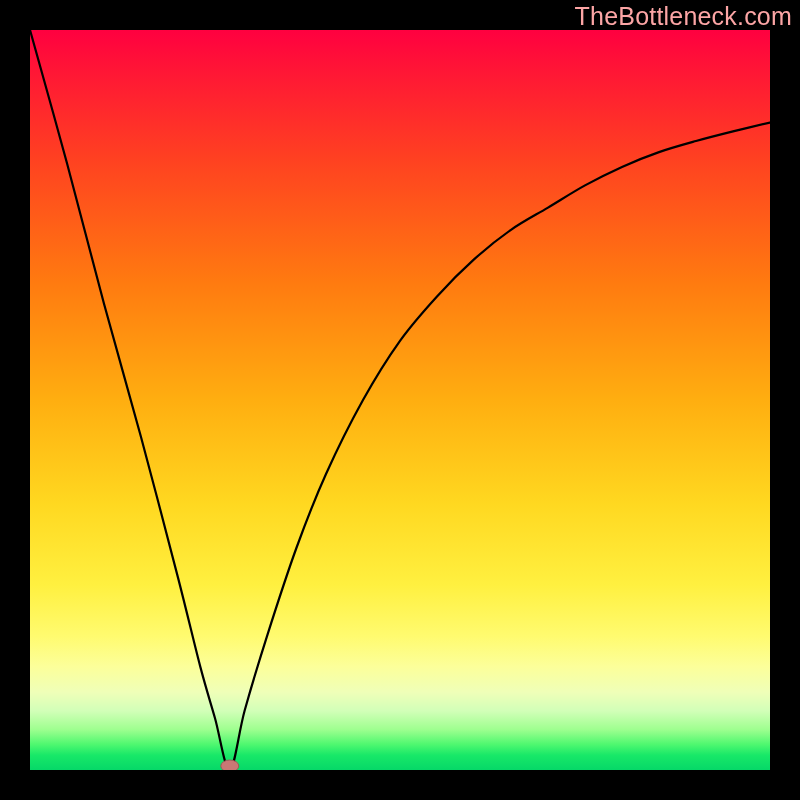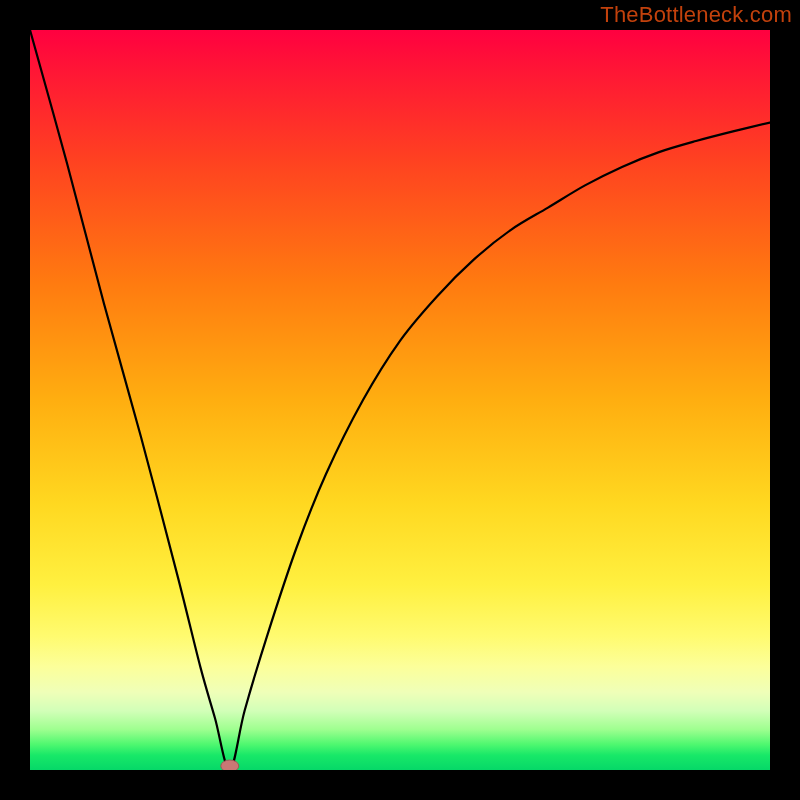--- a/index.html
+++ b/index.html
@@ -51,22 +51,22 @@
   svg.curve {
     position: absolute;
     top: 0; left: 0;
     width: 740px;
     height: 740px;
   }
   .watermark {
     position: absolute;
     top: 2px;
     right: 8px;
-    color: #c2410c;
-    font-size: 22px;
+    color: #fca5a5;
+    font-size: 25px;
     letter-spacing: 0.2px;
     font-weight: 400;
   }
 </style>
 </head>
 <body>
 
 <div class="frame">
 
   <div class="plot-area">

